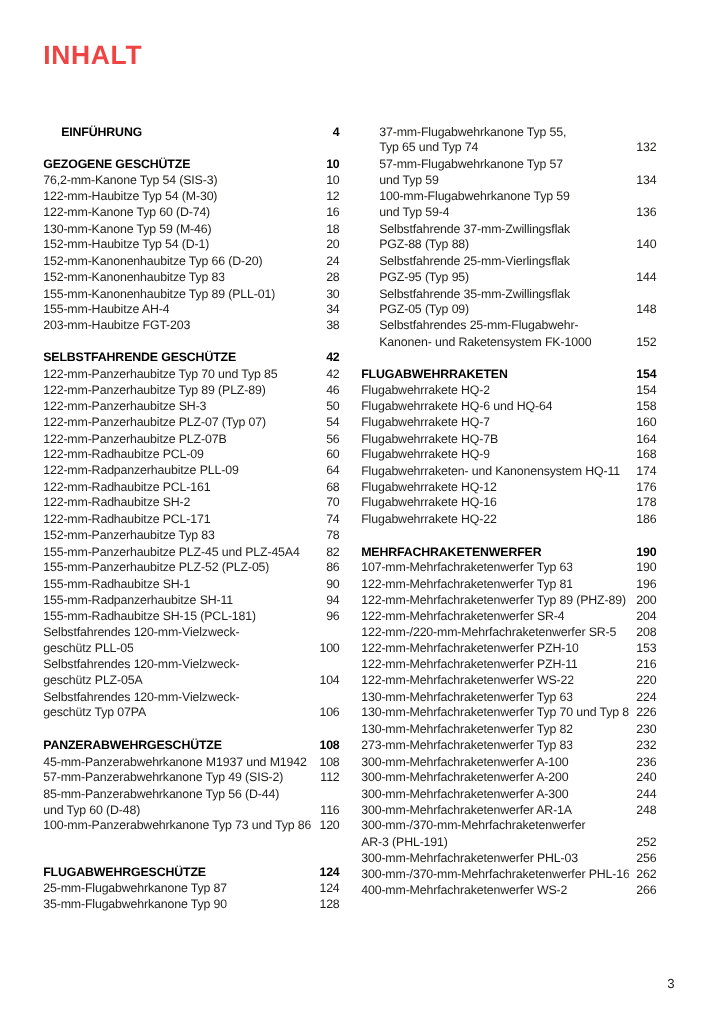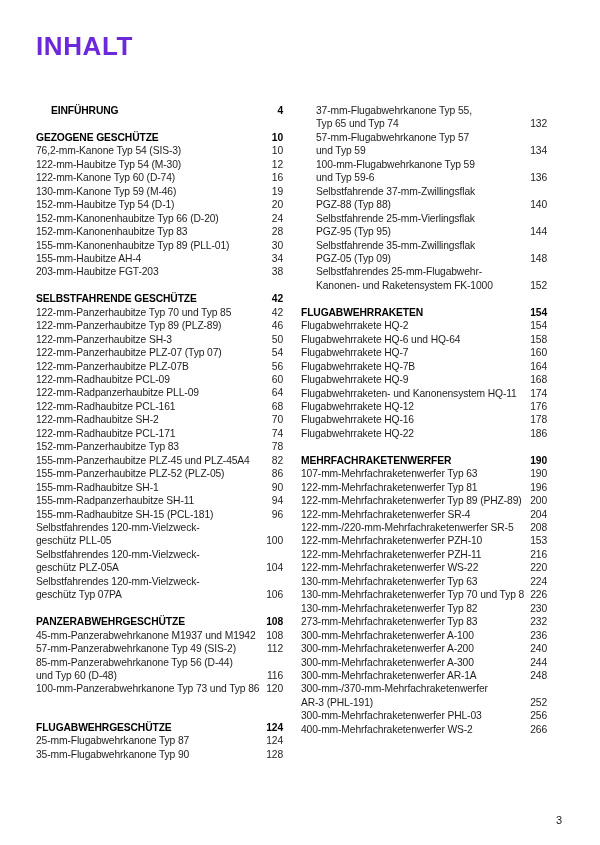--- a/index.html
+++ b/index.html
@@ -6,22 +6,22 @@
   body {
     width:600px; height:845px; overflow:hidden;
     font-family:"Liberation Sans", sans-serif;
     color:#1d1d1b;
     -webkit-font-smoothing:antialiased;
   }
   .page { position:relative; width:600px; height:845px; background:#ffffff; }
 
   .page-title {
     position:absolute; left:36px; top:33px;
-    font-size:26px; line-height:26px; font-weight:bold;
-    letter-spacing:0.6px; color:#6d28d9;
+    font-size:22px; line-height:26px; font-weight:bold;
+    letter-spacing:0.6px; color:#ef4444;
   }
 
   .toc-col { position:absolute; top:104px; }
   .toc-col.left  { left:36px;  width:247px; }
   .toc-col.right { left:301px; width:246px; }
 
   .toc-section { margin-top:13.45px; }
   .toc-section:first-child { margin-top:0;margin-left:15px; }
   .toc-col.left .toc-section:nth-child(5) { margin-top:25px; }
 
@@ -64,21 +64,21 @@
         <div class="toc-row">
           <span class="label">122-mm-Haubitze Typ 54 (M-30)</span>
           <span class="page-num">12</span>
         </div>
         <div class="toc-row">
           <span class="label">122-mm-Kanone Typ 60 (D-74)</span>
           <span class="page-num">16</span>
         </div>
         <div class="toc-row">
           <span class="label">130-mm-Kanone Typ 59 (M-46)</span>
-          <span class="page-num">19</span>
+          <span class="page-num">18</span>
         </div>
         <div class="toc-row">
           <span class="label">152-mm-Haubitze Typ 54 (D-1)</span>
           <span class="page-num">20</span>
         </div>
         <div class="toc-row">
           <span class="label">152-mm-Kanonenhaubitze Typ 66 (D-20)</span>
           <span class="page-num">24</span>
         </div>
         <div class="toc-row">
@@ -249,21 +249,21 @@
         </div>
         <div class="toc-row">
           <span class="label">und Typ 59</span>
           <span class="page-num">134</span>
         </div>
         <div class="toc-row">
           <span class="label">100-mm-Flugabwehrkanone Typ 59</span>
           <span class="page-num"></span>
         </div>
         <div class="toc-row">
-          <span class="label">und Typ 59-6</span>
+          <span class="label">und Typ 59-4</span>
           <span class="page-num">136</span>
         </div>
         <div class="toc-row">
           <span class="label">Selbstfahrende 37-mm-Zwillingsflak</span>
           <span class="page-num"></span>
         </div>
         <div class="toc-row">
           <span class="label">PGZ-88 (Typ 88)</span>
           <span class="page-num">140</span>
         </div>
@@ -409,20 +409,24 @@
         </div>
         <div class="toc-row">
           <span class="label">AR-3 (PHL-191)</span>
           <span class="page-num">252</span>
         </div>
         <div class="toc-row">
           <span class="label">300-mm-Mehrfachraketenwerfer PHL-03</span>
           <span class="page-num">256</span>
         </div>
         <div class="toc-row">
+          <span class="label">300-mm-/370-mm-Mehrfachraketenwerfer PHL-16</span>
+          <span class="page-num">262</span>
+        </div>
+        <div class="toc-row">
           <span class="label">400-mm-Mehrfachraketenwerfer WS-2</span>
           <span class="page-num">266</span>
         </div>
       </div>
     </div>
 
   <div class="folio">3</div>
 </div>
 
 </body></html>

